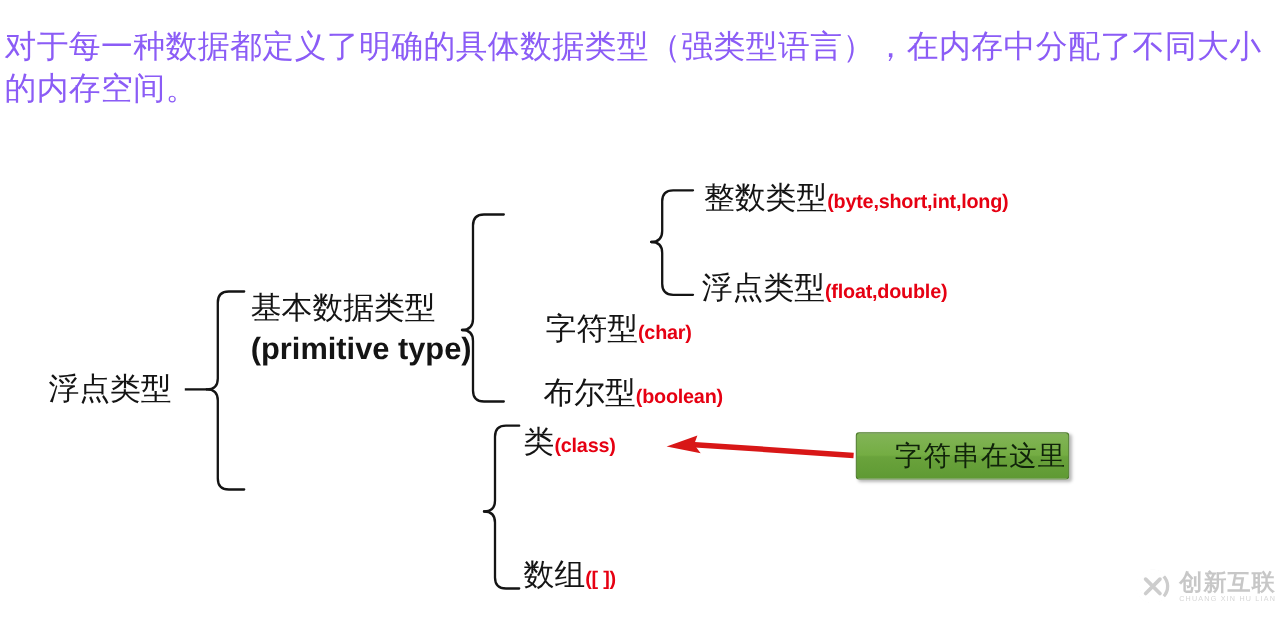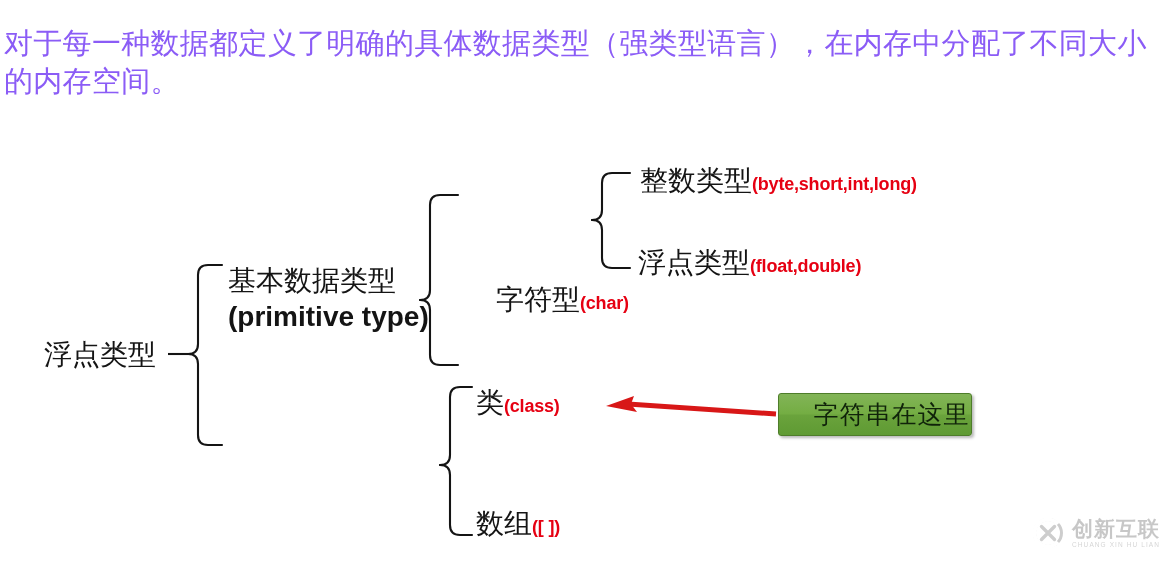--- a/index.html
+++ b/index.html
@@ -180,20 +180,23 @@
     <div>基本数据类型</div>
     <div class="en-plain">(primitive type)</div>
   </div>
 
 
 
   <div class="node" id="node-char">
     <span>字符型</span><span class="en">(char)</span>
   </div>
 
+  <div class="node" id="node-boolean">
+    <span>布尔型</span><span class="en">(boolean)</span>
+  </div>
 
   <div class="node" id="node-integer">
     <span>整数类型</span><span class="en">(byte,short,int,long)</span>
   </div>
 
   <div class="node" id="node-float">
     <span>浮点类型</span><span class="en">(float,double)</span>
   </div>
 
   <div class="node" id="node-class">

